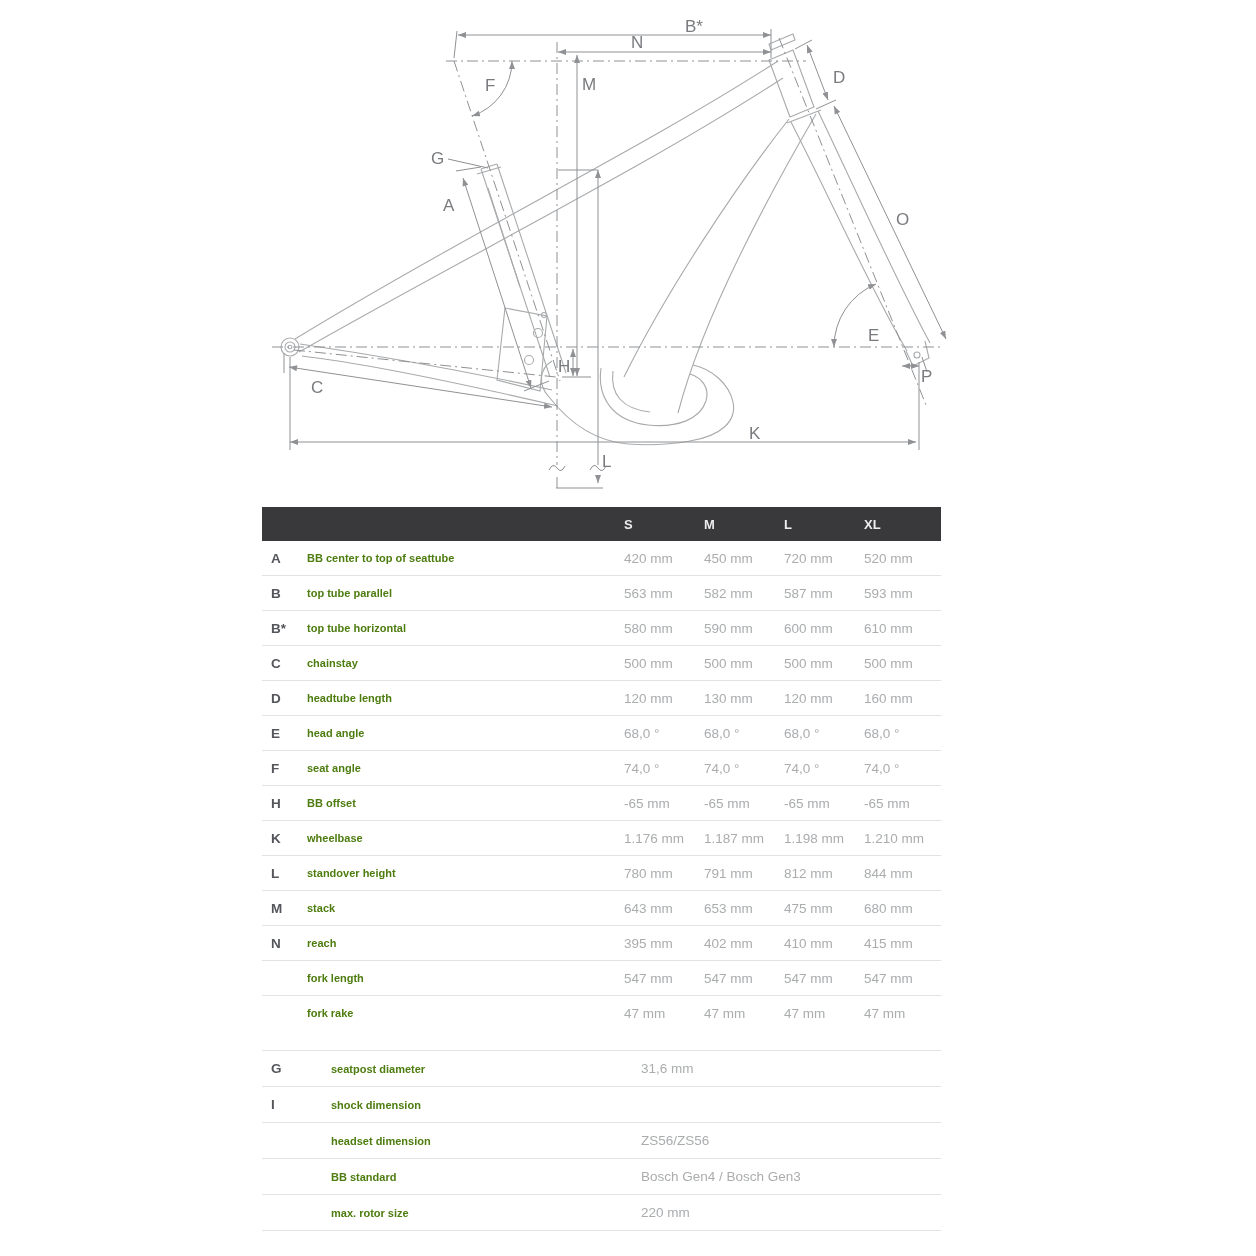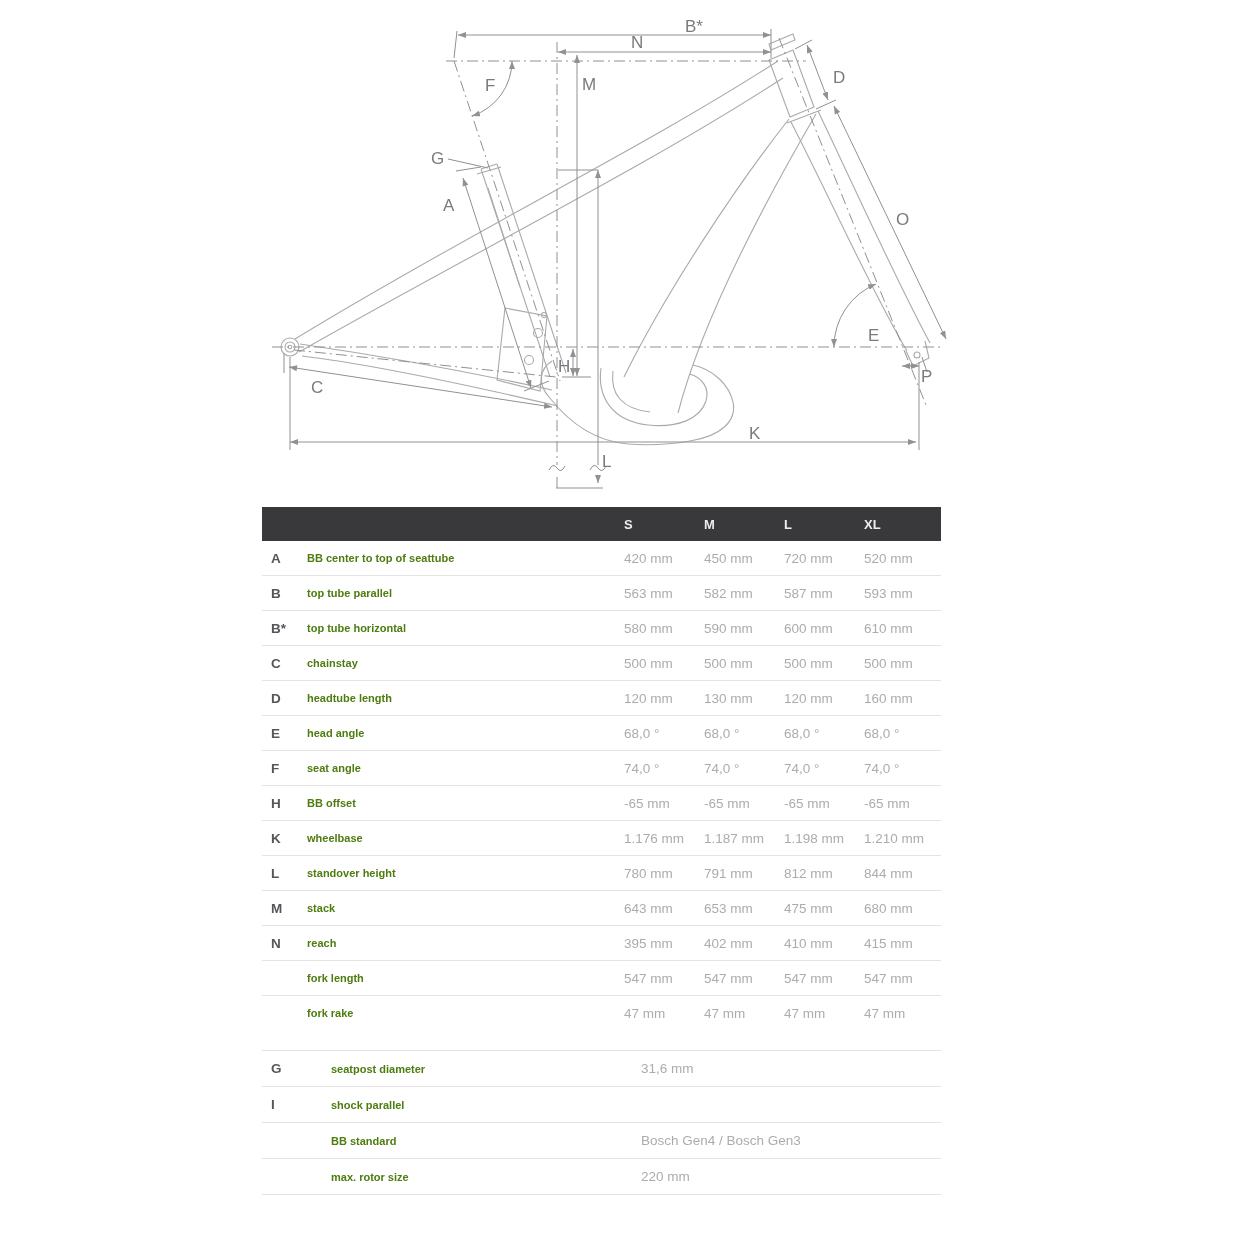--- a/index.html
+++ b/index.html
@@ -272,24 +272,29 @@
   <div class="specs">
 
       <div class="srow">
         <span class="cletter">G</span>
         <span class="clabel">seatpost diameter</span>
         <span class="cval">31,6 mm</span>
       </div>
 
       <div class="srow">
         <span class="cletter">I</span>
-        <span class="clabel">shock parallel</span>
+        <span class="clabel">shock dimension</span>
         <span class="cval"></span>
       </div>
 
+      <div class="srow">
+        <span class="cletter"></span>
+        <span class="clabel">headset dimension</span>
+        <span class="cval">ZS56/ZS56</span>
+      </div>
 
       <div class="srow">
         <span class="cletter"></span>
         <span class="clabel">BB standard</span>
         <span class="cval">Bosch Gen4 / Bosch Gen3</span>
       </div>
 
 
       <div class="srow">
         <span class="cletter"></span>

